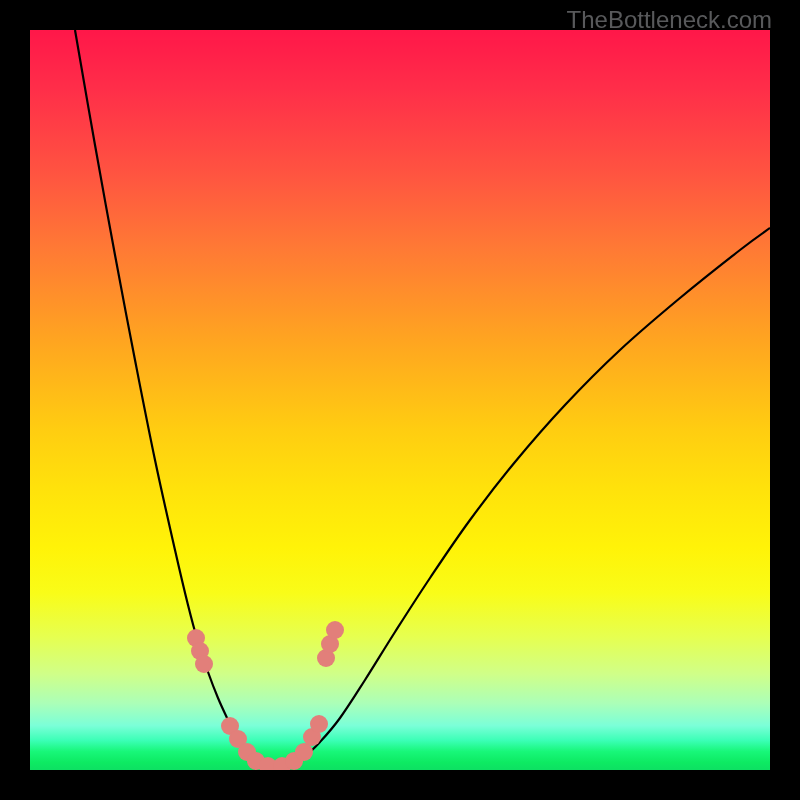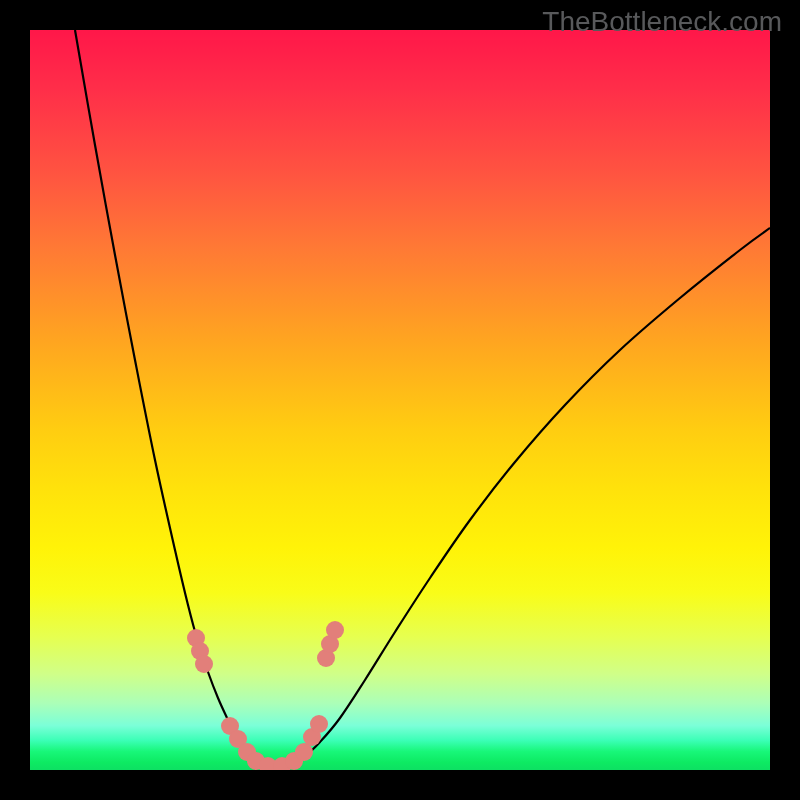--- a/index.html
+++ b/index.html
@@ -1,22 +1,22 @@
 <!DOCTYPE html>
 <html><head>
 <meta charset="utf-8">
 <style>
   * { margin: 0; padding: 0; box-sizing: border-box; }
   body { width: 800px; height: 800px; background: #000; position: relative; overflow: hidden; }
   .watermark {
     position: absolute;
     top: 6px;
-    right: 18px;
+    right: 28px;
     font-family: Arial, sans-serif;
-    font-size: 28px;
+    font-size: 24px;
     color: #58595b;
     z-index: 10;
   }
   .plot-area {
     position: absolute;
     top: 30px;
     left: 30px;
     width: 740px;
     height: 740px;
     overflow: hidden;

